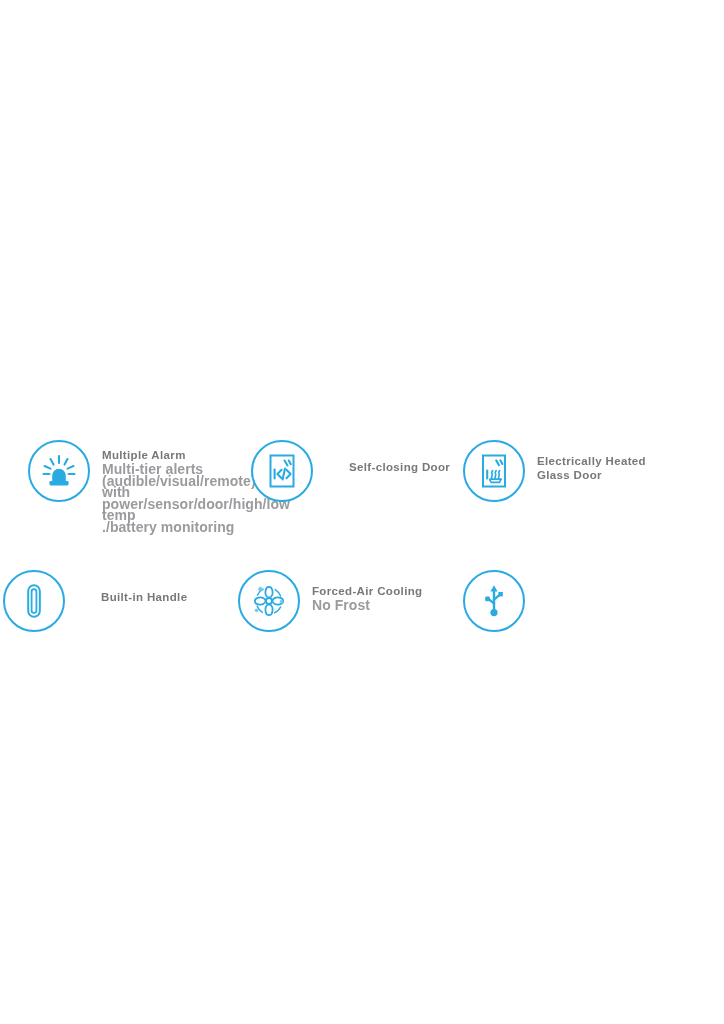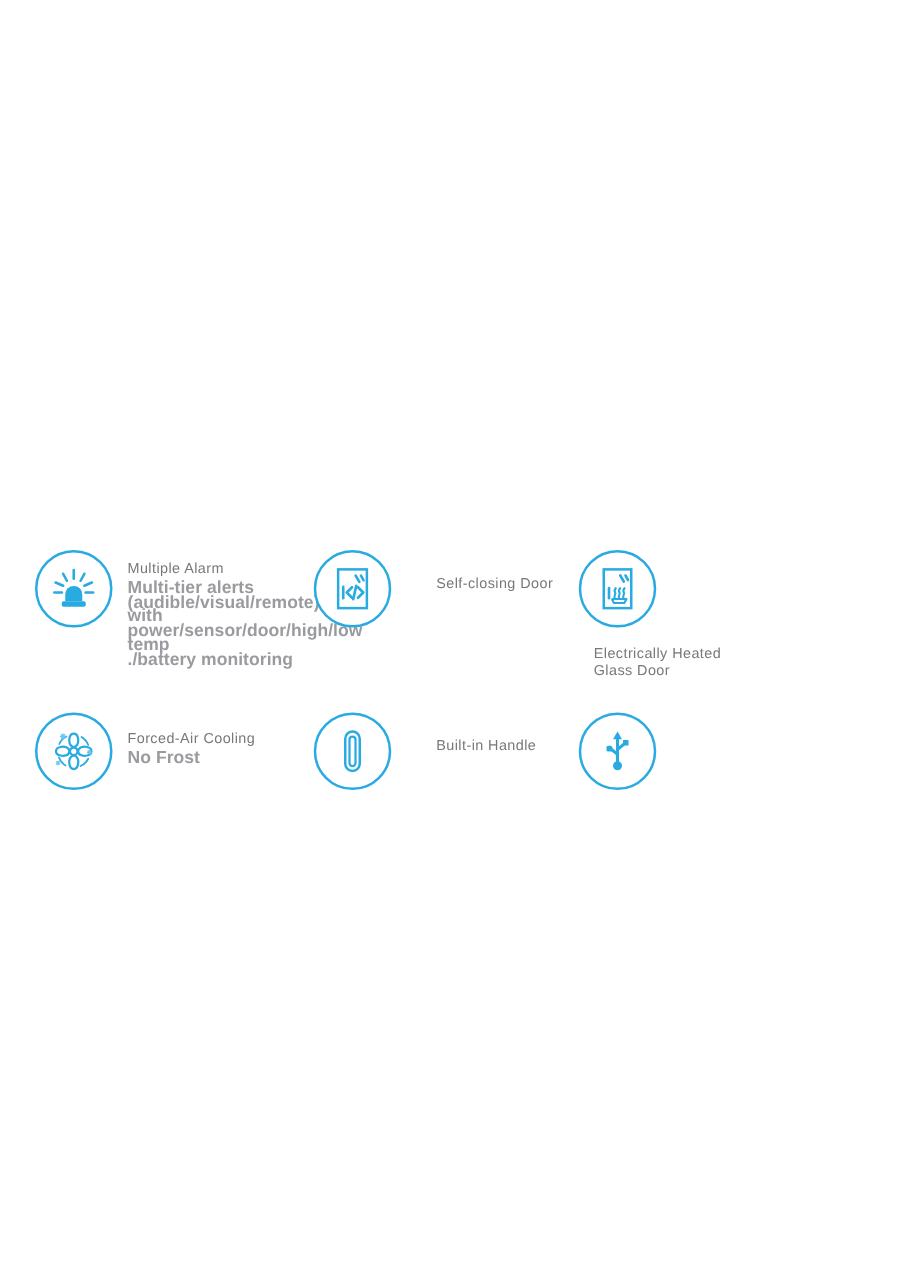--- a/index.html
+++ b/index.html
@@ -34,21 +34,21 @@
 
   .feature-cell {
     display: flex;
     flex-direction: row;
     align-items: flex-start;
     box-sizing: border-box;
   }
   
   .col-1 { width: 248px; padding-left: 28px; }
   .col-2 { width: 210px; padding-left: 3px; gap: 24px; }
-  .col-3 { width: 266px; padding-left: 5px; flex-direction: column; }
+  .col-3 { width: 266px; padding-left: 5px; }
 
   .icon-ring {
     width: 62px;
     height: 62px;
     min-width: 62px;
     border: 2px solid #29ABE2;
     border-radius: 50%;
     display: flex;
     align-items: center;
     justify-content: center;
@@ -56,21 +56,21 @@
     background: #ffffff;
   }
   .icon-ring svg { display: block; }
 
   .feature-text {
     padding-left: 12px;
     padding-top: 8px;
   }
   .feature-title {
     font-size: 11.5px;
-    font-weight: normal;
+    font-weight: bold;
     color: #77787b;
     letter-spacing: 0.35px;
     line-height: 14px;
     white-space: pre-line;
   }
   .feature-sub {
     font-size: 14px;
     font-weight: bold;
     color: #9a9b9e;
     line-height: 11.5px;
@@ -155,20 +155,32 @@
       <div class="feature-text">
         <div class="feature-title">Electrically Heated
 Glass Door</div>
       </div>
     </div>
 
   </div>
 
   <div class="feature-row row-2">
 
+    <div class="feature-cell col-2 align-mid">
+      <div class="icon-ring">
+        <svg width="40" height="40" viewBox="0 0 40 40">
+          <rect x="14.2" y="4.2" width="11.6" height="31.6" rx="5.8" fill="none" stroke="#29ABE2" stroke-width="2"></rect>
+          <rect x="17.6" y="8.2" width="4.8" height="23.6" rx="2.4" fill="none" stroke="#29ABE2" stroke-width="1.8"></rect>
+        </svg>
+      </div>
+      <div class="feature-text">
+        <div class="feature-title">Built-in Handle</div>
+      </div>
+    </div>
+
     <div class="feature-cell col-1 align-mid2">
       <div class="icon-ring">
         <svg width="44" height="44" viewBox="0 0 44 44">
           <g fill="none" stroke="#29ABE2" stroke-width="1.8" stroke-linejoin="round" stroke-linecap="round">
             <path d="M22 18.6 C18.6 18.2 18.0 14.4 18.6 11.4 C19.0 9.2 20.3 7.8 22 7.8 C23.7 7.8 25.0 9.2 25.4 11.4 C26.0 14.4 25.4 18.2 22 18.6 Z"></path>
             <path d="M25.4 22 C25.8 18.6 29.6 18.0 32.6 18.6 C34.8 19.0 36.2 20.3 36.2 22 C36.2 23.7 34.8 25.0 32.6 25.4 C29.6 26.0 25.8 25.4 25.4 22 Z"></path>
             <path d="M22 25.4 C25.4 25.8 26.0 29.6 25.4 32.6 C25.0 34.8 23.7 36.2 22 36.2 C20.3 36.2 19.0 34.8 18.6 32.6 C18.0 29.6 18.6 25.8 22 25.4 Z"></path>
             <path d="M18.6 22 C18.2 25.4 14.4 26.0 11.4 25.4 C9.2 25.0 7.8 23.7 7.8 22 C7.8 20.3 9.2 19.0 11.4 18.6 C14.4 18.0 18.2 18.6 18.6 22 Z"></path>
           </g>
           <circle cx="22" cy="22" r="3.0" fill="none" stroke="#29ABE2" stroke-width="1.8"></circle>
@@ -197,32 +209,20 @@
             <line x1="10.4" y1="30.4" x2="8.4" y2="32.4"></line>
           </g>
         </svg>
       </div>
       <div class="feature-text">
         <div class="feature-title">Forced-Air Cooling</div>
         <div class="feature-sub">No Frost</div>
       </div>
     </div>
 
-    <div class="feature-cell col-2 align-mid">
-      <div class="icon-ring">
-        <svg width="40" height="40" viewBox="0 0 40 40">
-          <rect x="14.2" y="4.2" width="11.6" height="31.6" rx="5.8" fill="none" stroke="#29ABE2" stroke-width="2"></rect>
-          <rect x="17.6" y="8.2" width="4.8" height="23.6" rx="2.4" fill="none" stroke="#29ABE2" stroke-width="1.8"></rect>
-        </svg>
-      </div>
-      <div class="feature-text">
-        <div class="feature-title">Built-in Handle</div>
-      </div>
-    </div>
-
     <div class="feature-cell col-3 align-mid">
       <div class="icon-ring">
         <svg width="40" height="40" viewBox="0 0 40 40">
           <g stroke="#29ABE2" stroke-width="2.4" fill="none" stroke-linecap="round" stroke-linejoin="round">
             <line x1="20" y1="8" x2="20" y2="30"></line>
             <polyline points="20,18.6 26.2,13.4"></polyline>
             <polyline points="20,22.4 14.0,17.6"></polyline>
           </g>
           <polygon points="20,4.2 23.6,10.4 16.4,10.4" fill="#29ABE2"></polygon>
           <rect x="24.4" y="11.0" width="4.4" height="4.4" fill="#29ABE2"></rect>

